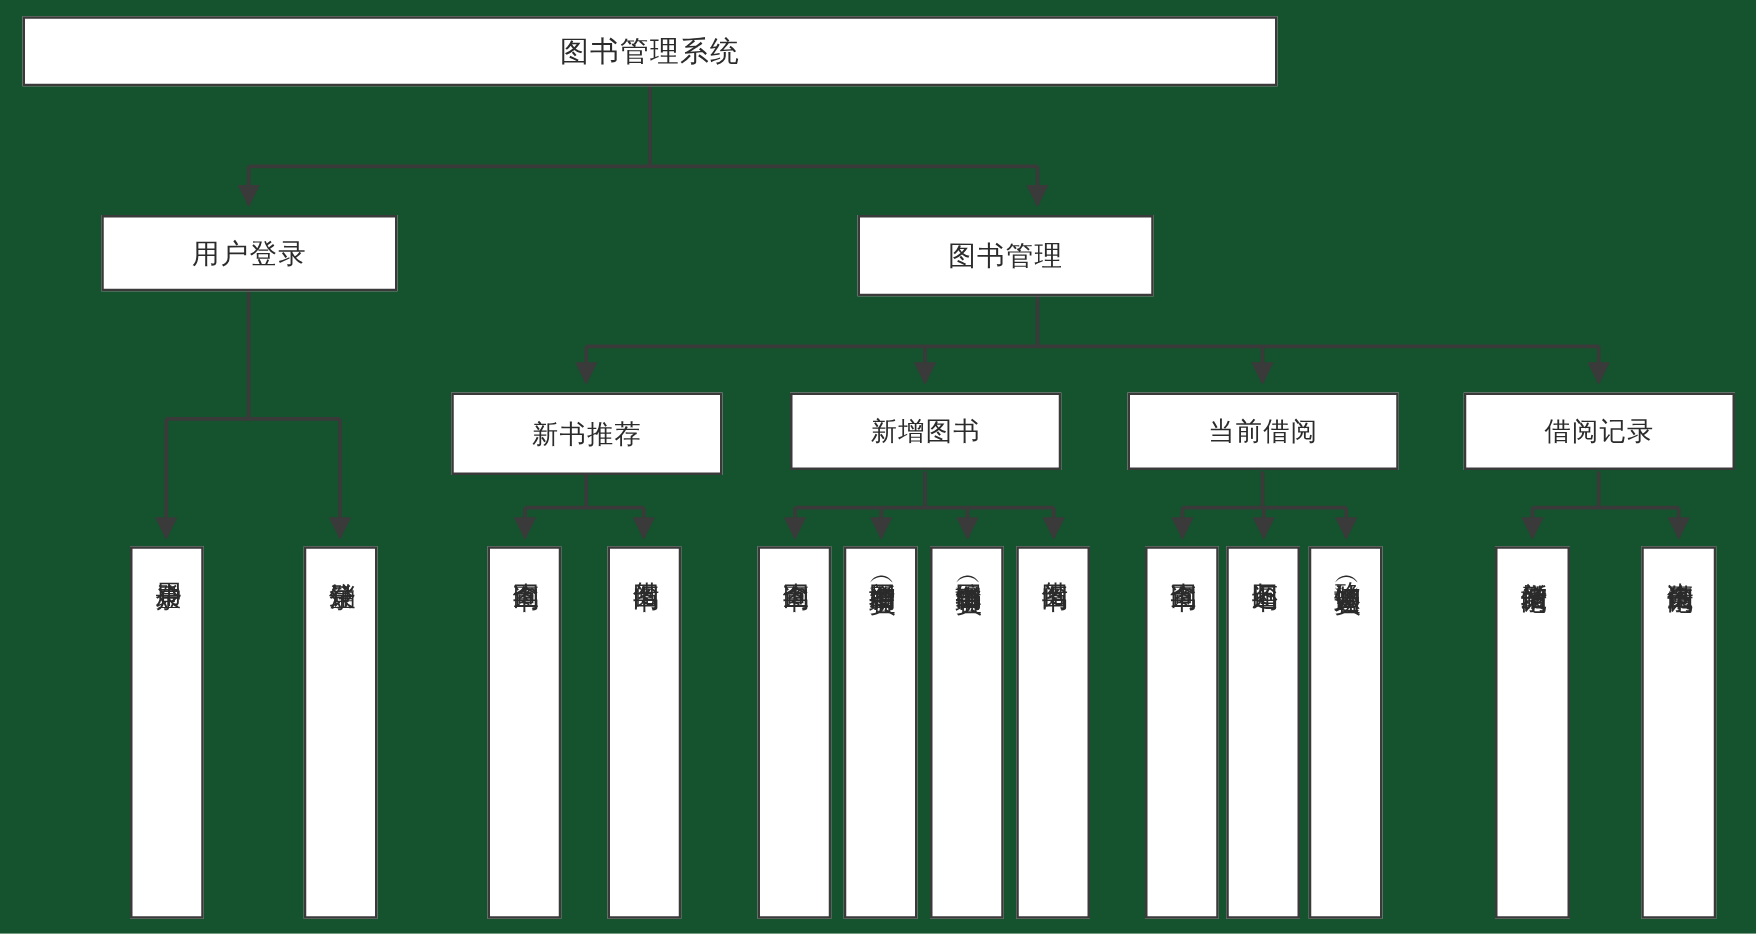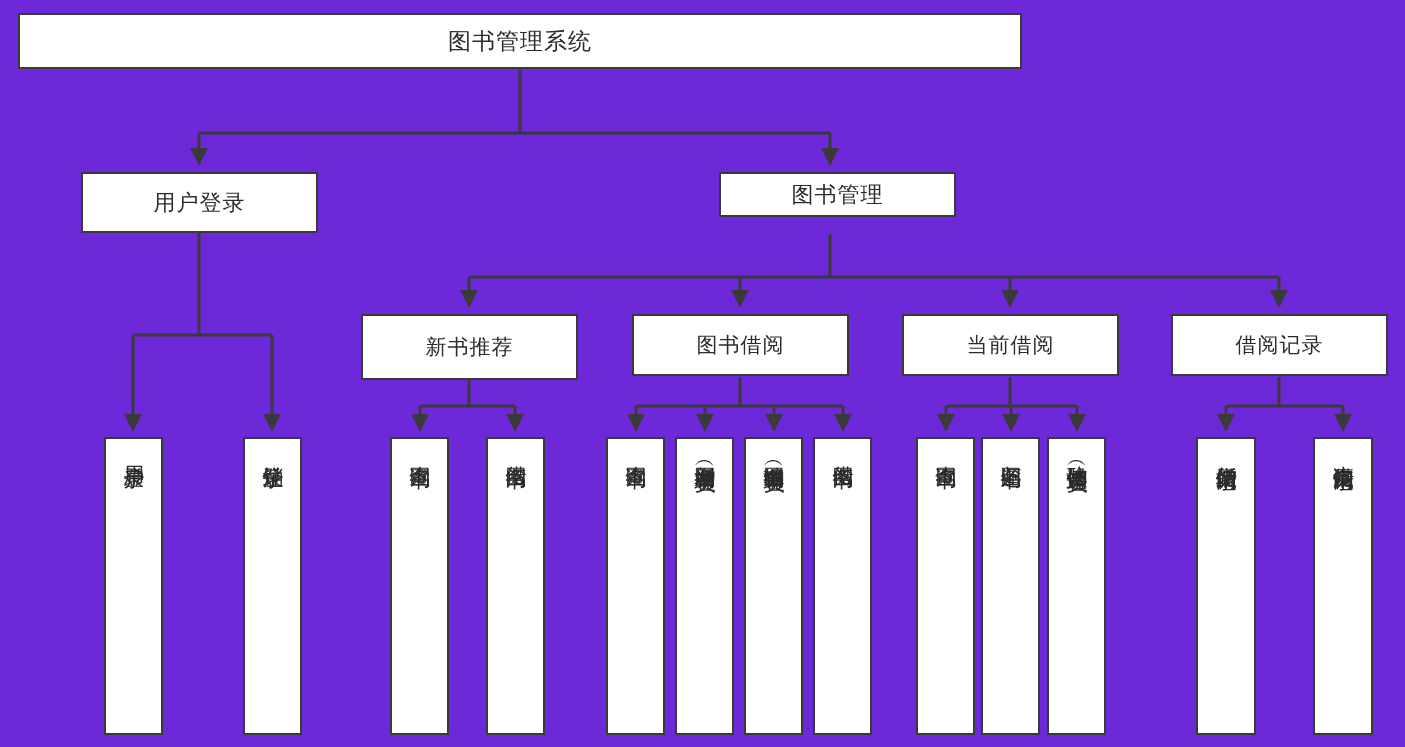--- a/index.html
+++ b/index.html
@@ -8,21 +8,21 @@
     padding: 0;
     background: #ffffff;
   }
   body {
     font-family: "Liberation Sans", "DejaVu Sans", sans-serif;
   }
   #canvas {
     position: relative;
     width: 1405px;
     height: 747px;
-    background: #6d28d9;
+    background: #14532d;
     overflow: hidden;
   }
   #edges {
     position: absolute;
     left: 0;
     top: 0;
     width: 1405px;
     height: 747px;
     pointer-events: none;
   }
@@ -125,29 +125,29 @@
     </g>
   </svg>
 
   <div class="node root" style="left:18px; top:13px; width:1004px; height:56px;">
     <span class="htext">图书管理系统</span>
   </div>
 
   <div class="node l2" style="left:81px; top:172px; width:237px; height:61px;">
     <span class="htext">用户登录</span>
   </div>
-  <div class="node l2" style="left:719px; top:172px; width:237px; height:45px;">
+  <div class="node l2" style="left:686px; top:172px; width:237px; height:65px;">
     <span class="htext">图书管理</span>
   </div>
 
   <div class="node l3" style="left:361px; top:314px; width:217px; height:66px;">
     <span class="htext">新书推荐</span>
   </div>
   <div class="node l3" style="left:632px; top:314px; width:217px; height:62px;">
-    <span class="htext">图书借阅</span>
+    <span class="htext">新增图书</span>
   </div>
   <div class="node l3" style="left:902px; top:314px; width:217px; height:62px;">
     <span class="htext">当前借阅</span>
   </div>
   <div class="node l3" style="left:1171px; top:314px; width:217px; height:62px;">
     <span class="htext">借阅记录</span>
   </div>
 
   <div class="node leaf" style="left:104px; top:437px; width:59px; height:298px;">
     <span class="vtext">用户登录</span>

